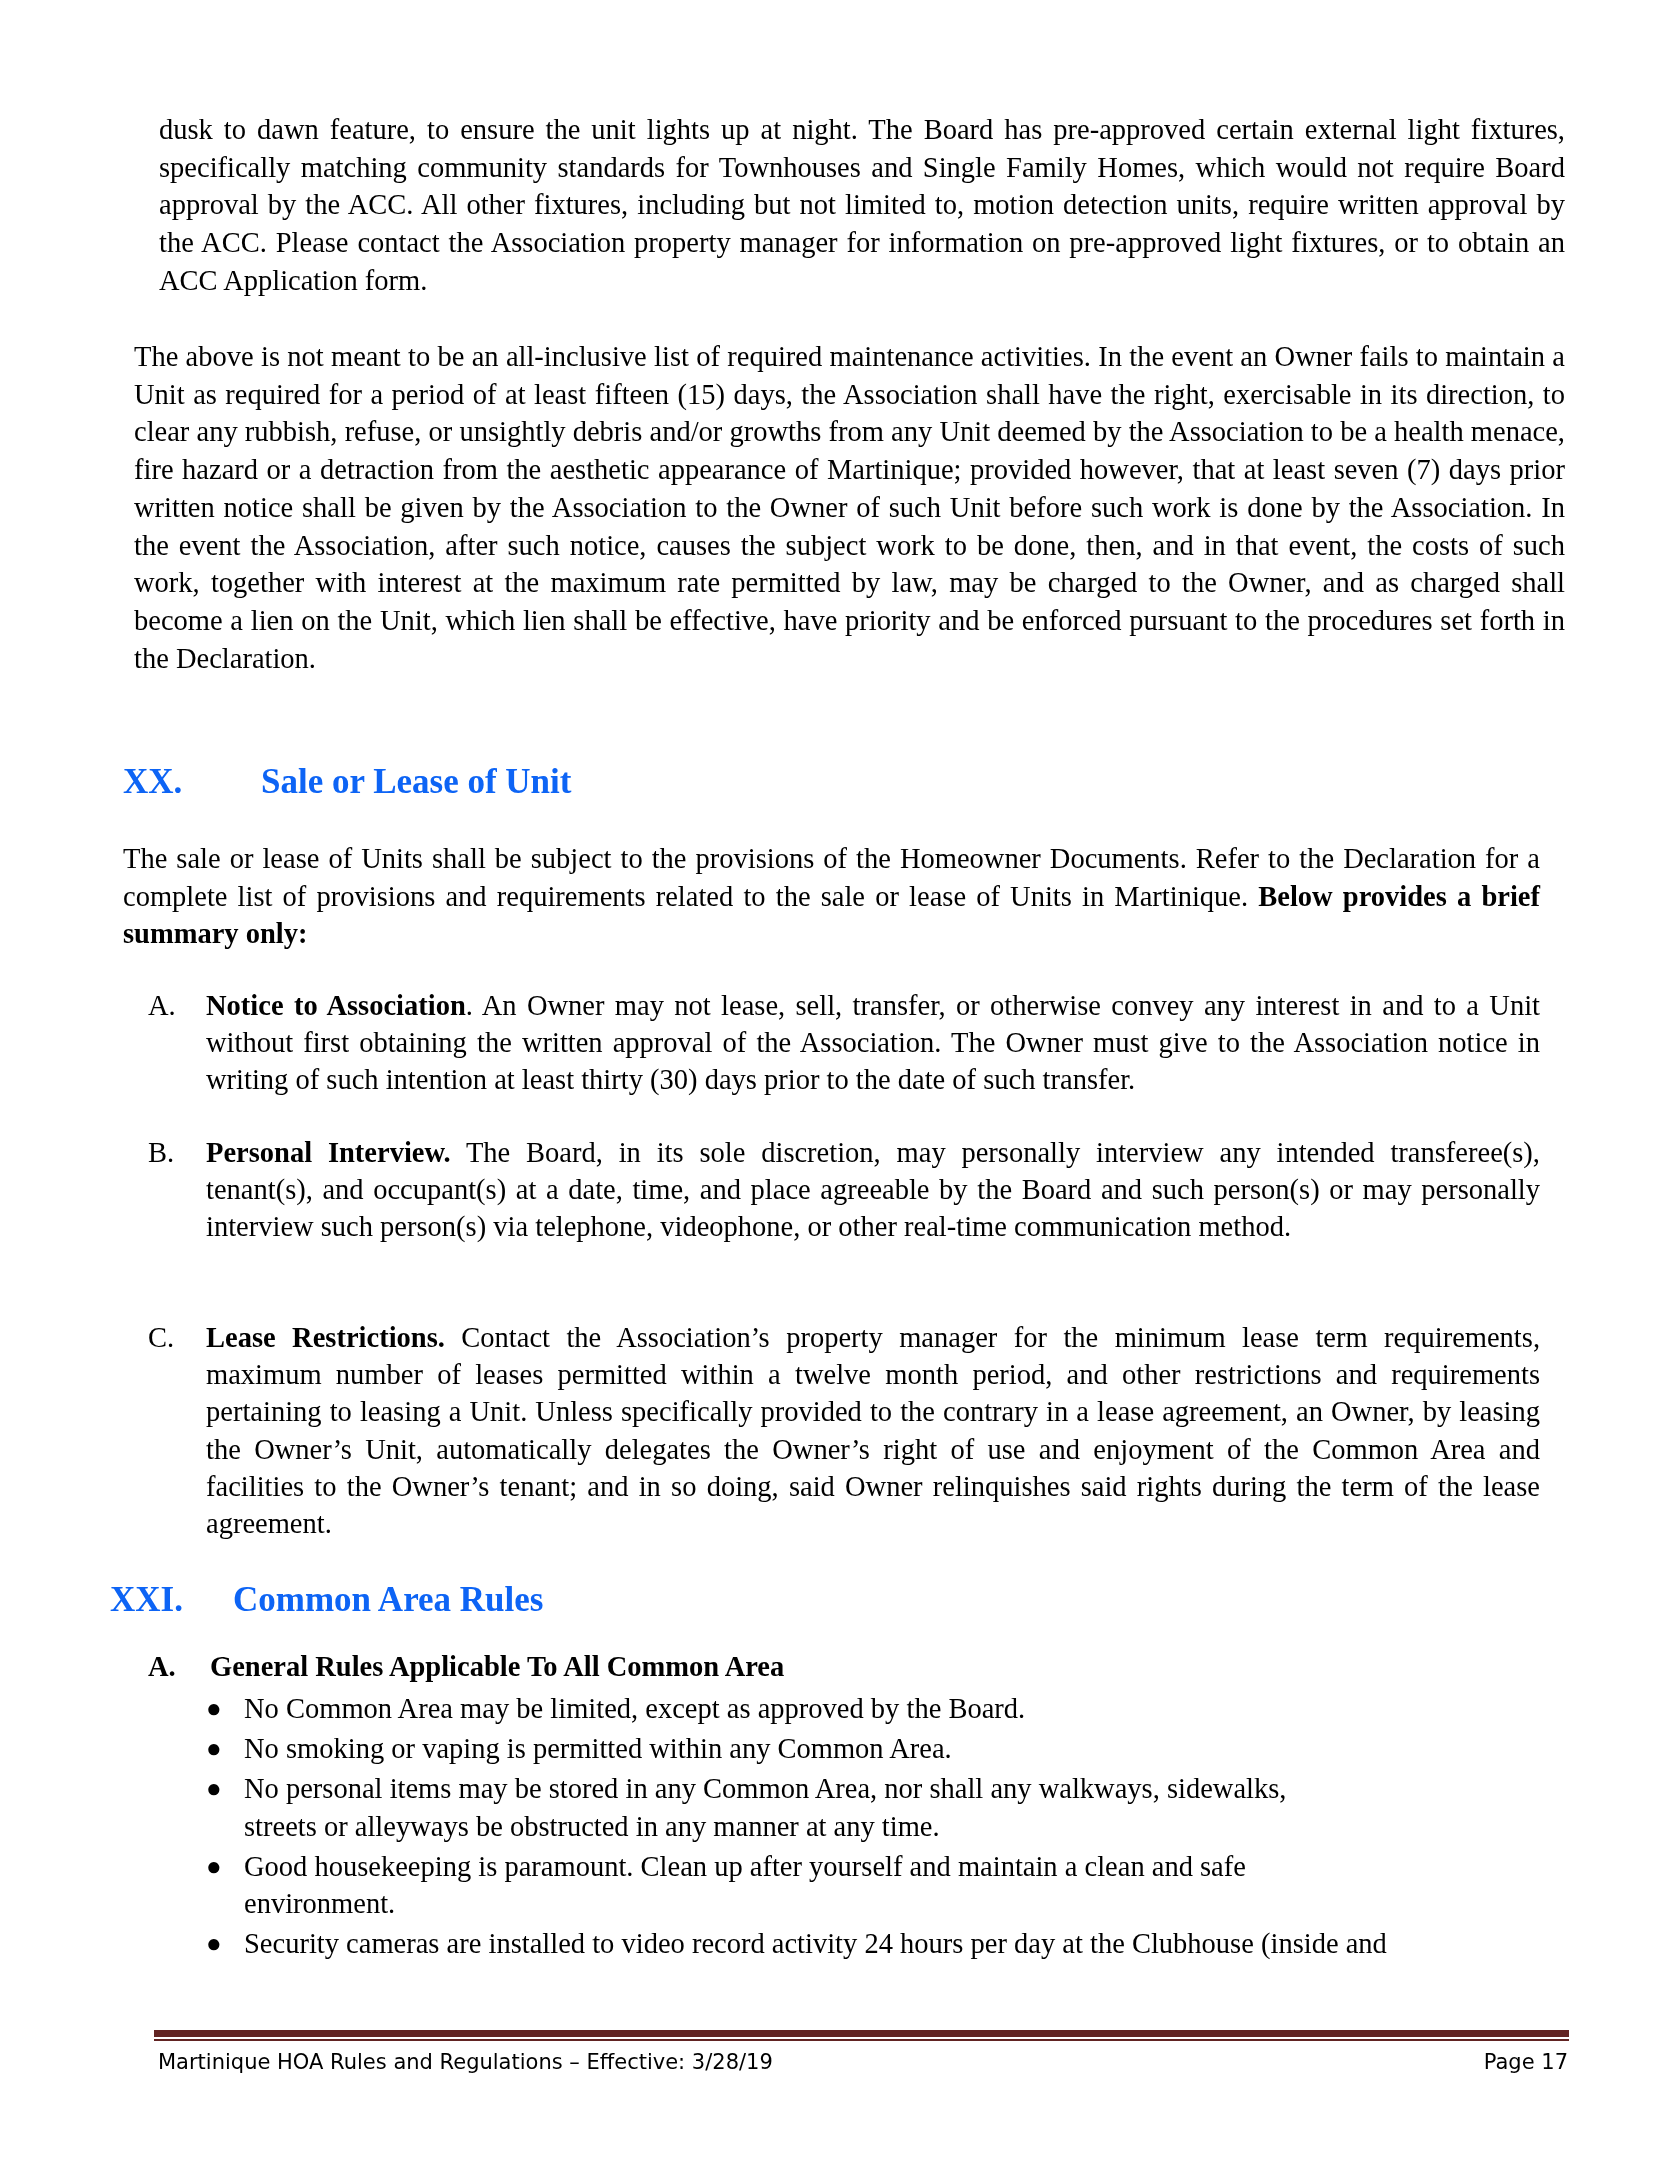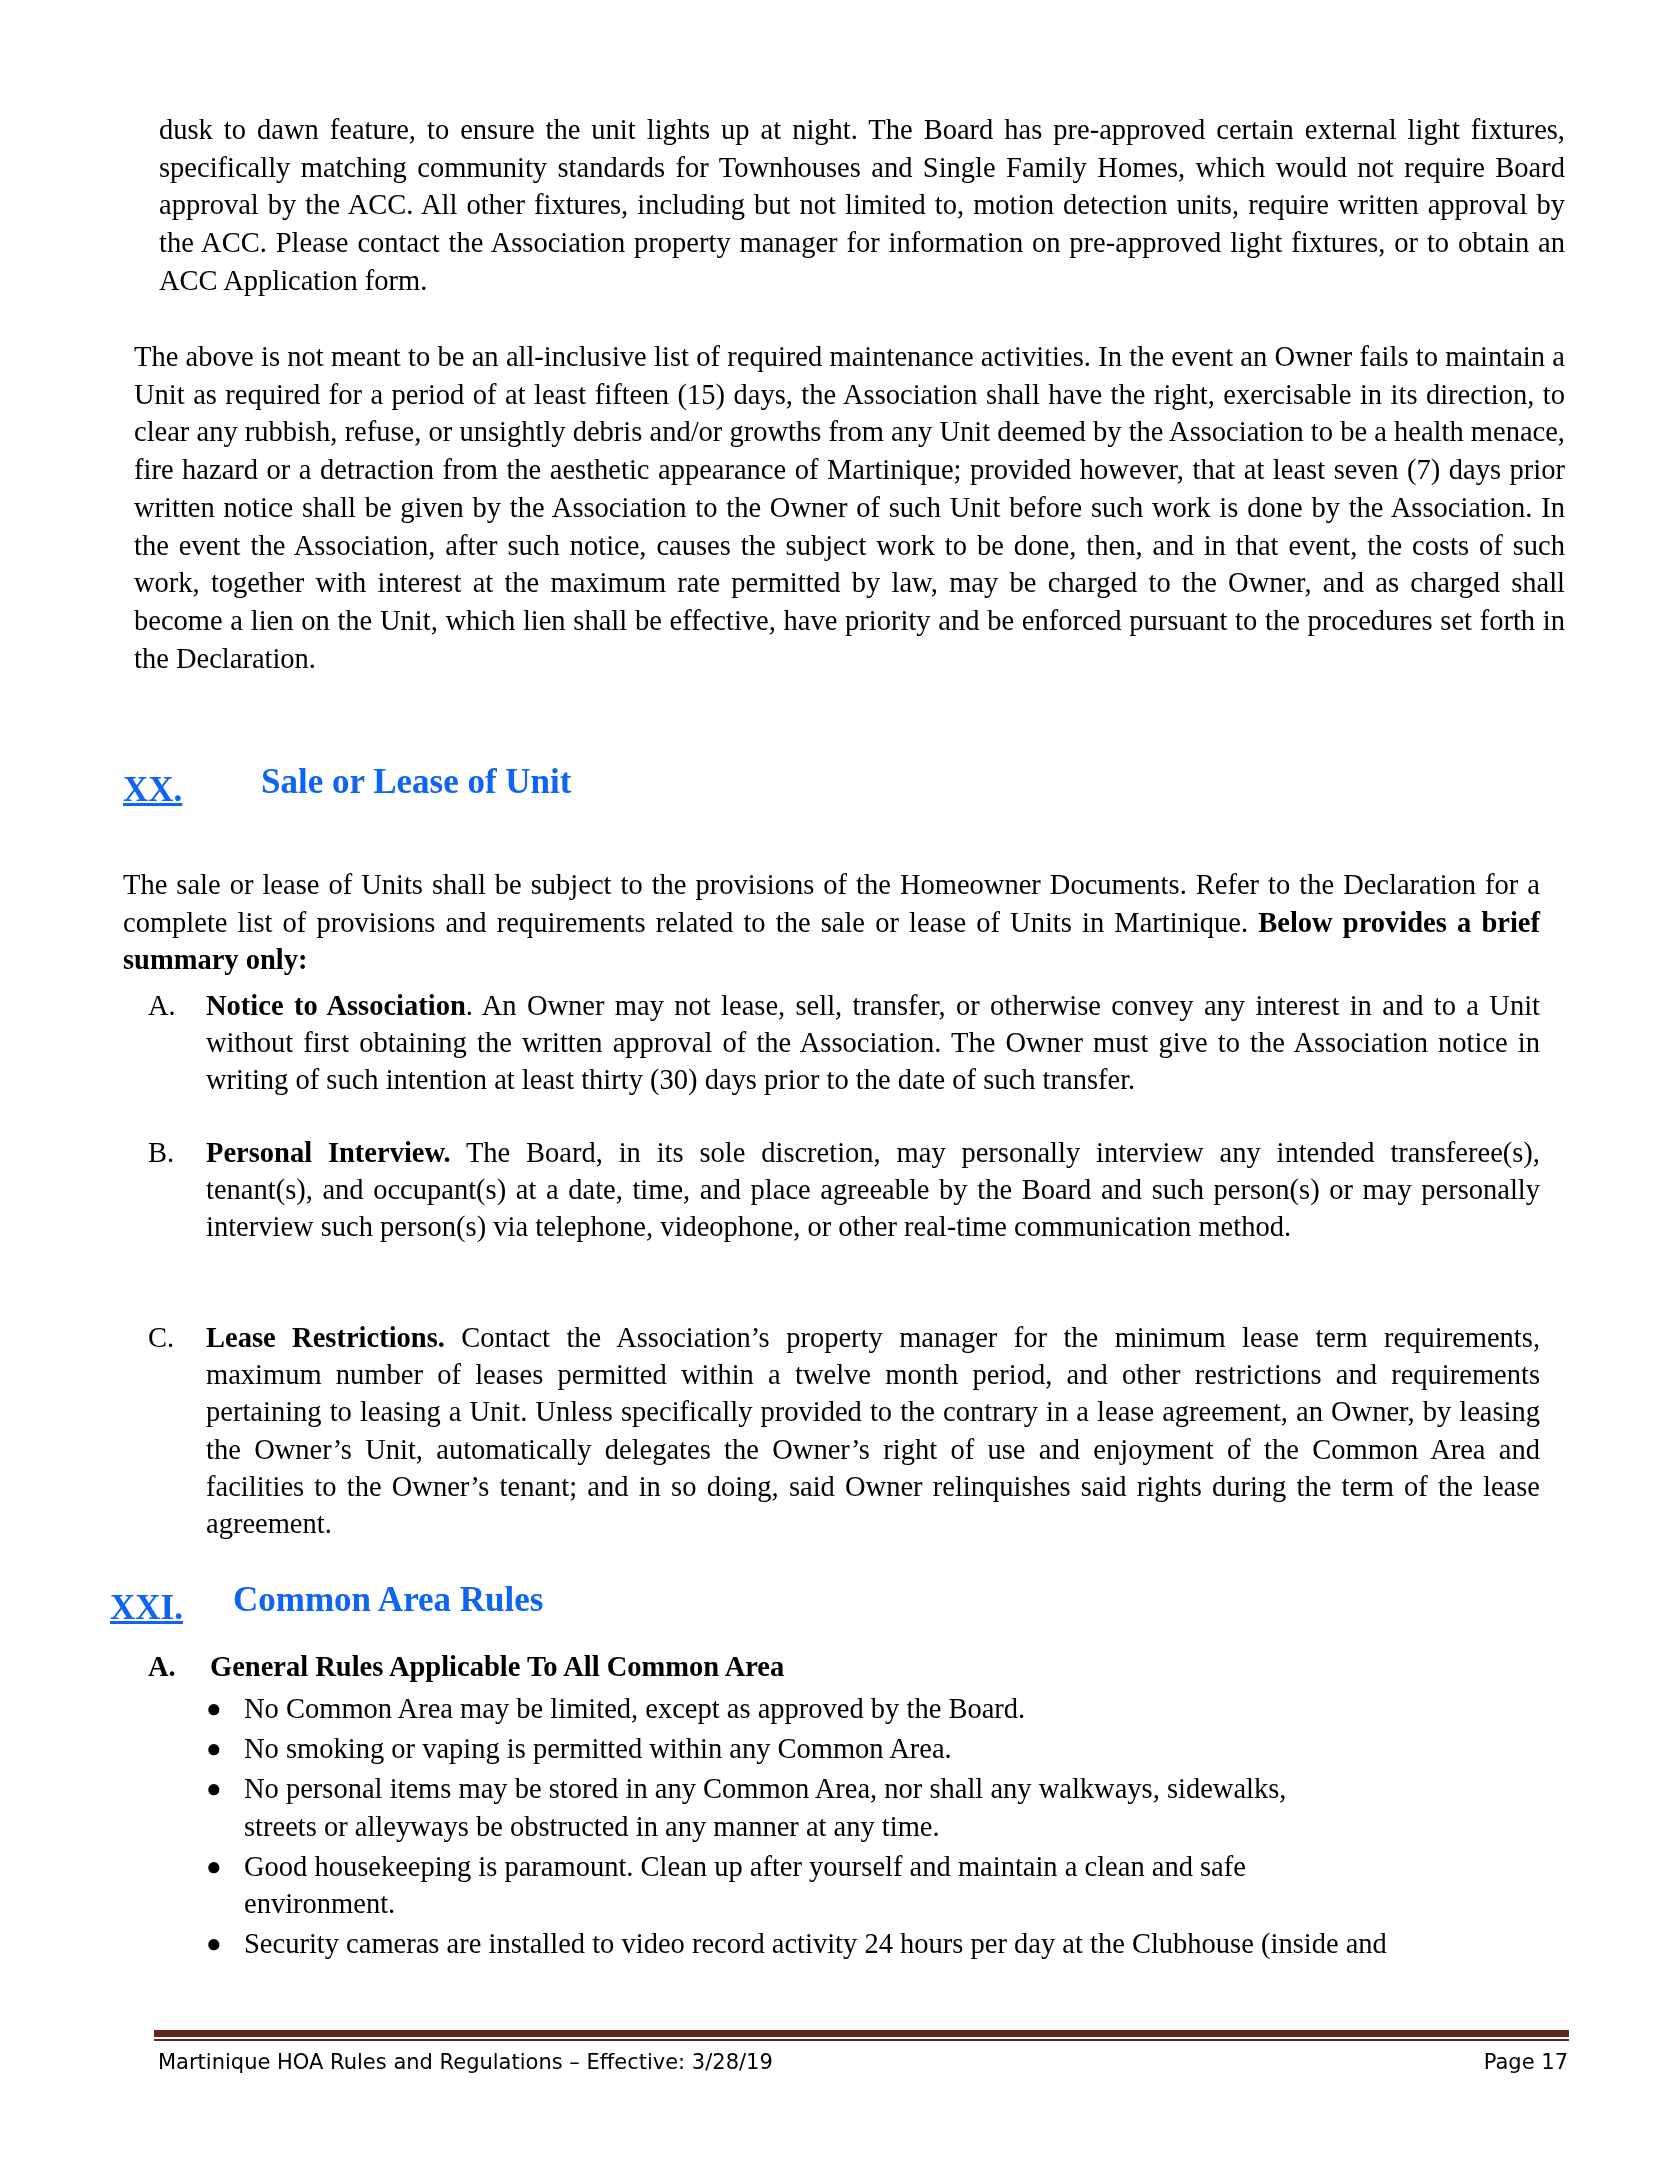--- a/index.html
+++ b/index.html
@@ -1,21 +1,21 @@
 <!DOCTYPE html>
 <html><head>
 <meta charset="utf-8">
 <style>
   html, body { margin: 0; padding: 0; background: #ffffff; }
   body { width: 1680px; height: 2175px; position: relative; overflow: hidden;
          font-family: "Liberation Serif", "DejaVu Serif", serif; color: #000; }
   .blk { position: absolute; font-size: 28.5px; line-height: 37.7px; text-align: justify; }
   .blk .last { text-align-last: left; }
   .h1 { position: absolute; font-size: 35px; font-weight: bold; color: #0d64f5; line-height: 40px; white-space: nowrap; }
-  .h1 .num { position: absolute; left: 0; top: 8px; text-decoration: underline; }
+  .h1 .num { position: absolute; left: 0; top: 0; }
   .h1 .ttl { position: absolute; top: 0; }
   .item { position: absolute; font-size: 28.5px; line-height: 37.2px; text-align: justify; }
   .item .letter { position: absolute; left: -58px; top: 0; }
   .item .lbl { font-weight: bold; text-decoration-thickness: 3px; text-underline-offset: 3px; }
   .sub { position: absolute; font-size: 28.5px; font-weight: bold; line-height: 37px; white-space: nowrap; }
   .bullets { position: absolute; left: 244px; top: 1690px; width: 1330px; font-size: 28.5px; line-height: 37.2px; margin: 0; padding: 0; list-style: none; }
   .bullets li { position: relative; margin-bottom: 3px; }
   .bullets .dot { position: absolute; left: -38px; top: 0; font-size: 26px; }
   .footer-bar { position: absolute; left: 154px; top: 2030px; width: 1415px; height: 7px; background: #622423; }
   .footer-line { position: absolute; left: 154px; top: 2039px; width: 1415px; height: 2px; background: #622423; }
@@ -31,21 +31,21 @@
 <div class="blk" style="left:134px; top:338px; width:1431px;">
   <span class="last" style="display:block;">The above is not meant to be an all-inclusive list of required maintenance activities. In the event an Owner fails to maintain a Unit as required for a period of at least fifteen (15) days, the Association shall have the right, exercisable in its direction, to clear any rubbish, refuse, or unsightly debris and/or growths from any Unit deemed by the Association to be a health menace, fire hazard or a detraction from the aesthetic appearance of Martinique; provided however, that at least seven (7) days prior written notice shall be given by the Association to the Owner of such Unit before such work is done by the Association. In the event the Association, after such notice, causes the subject work to be done, then, and in that event, the costs of such work, together with interest at the maximum rate permitted by law, may be charged to the Owner, and as charged shall become a lien on the Unit, which lien shall be effective, have priority and be enforced pursuant to the procedures set forth in the Declaration.</span>
 </div>
 
 <div class="h1" style="left:123px; top:762px;">
   <span class="num">XX.</span>
   <span class="ttl" style="left:138px;">Sale or Lease of Unit</span>
 </div>
 
 <div class="blk" style="left:123px; top:840px; width:1417px;">
-  <span class="last" style="display:block;margin-top:26px;">
+  <span class="last" style="display:block;">
     <span>The sale or lease of Units shall be subject to the provisions of the Homeowner Documents. Refer to the Declaration for a complete list of provisions and requirements related to the sale or lease of Units in Martinique. </span><b>Below provides a brief summary only:</b>
   </span>
 </div>
 
 <div class="item" style="left:206px; top:987px; width:1334px;">
   <span class="letter">A.</span>
   <span class="last" style="display:block;"><span class="lbl">Notice to Association</span><span>. An Owner may not lease, sell, transfer, or otherwise convey any interest in and to a Unit without first obtaining the written approval of the Association. The Owner must give to the Association notice in writing of such intention at least thirty (30) days prior to the date of such transfer.</span></span>
 </div>
 
 <div class="item" style="left:206px; top:1134px; width:1334px;">

